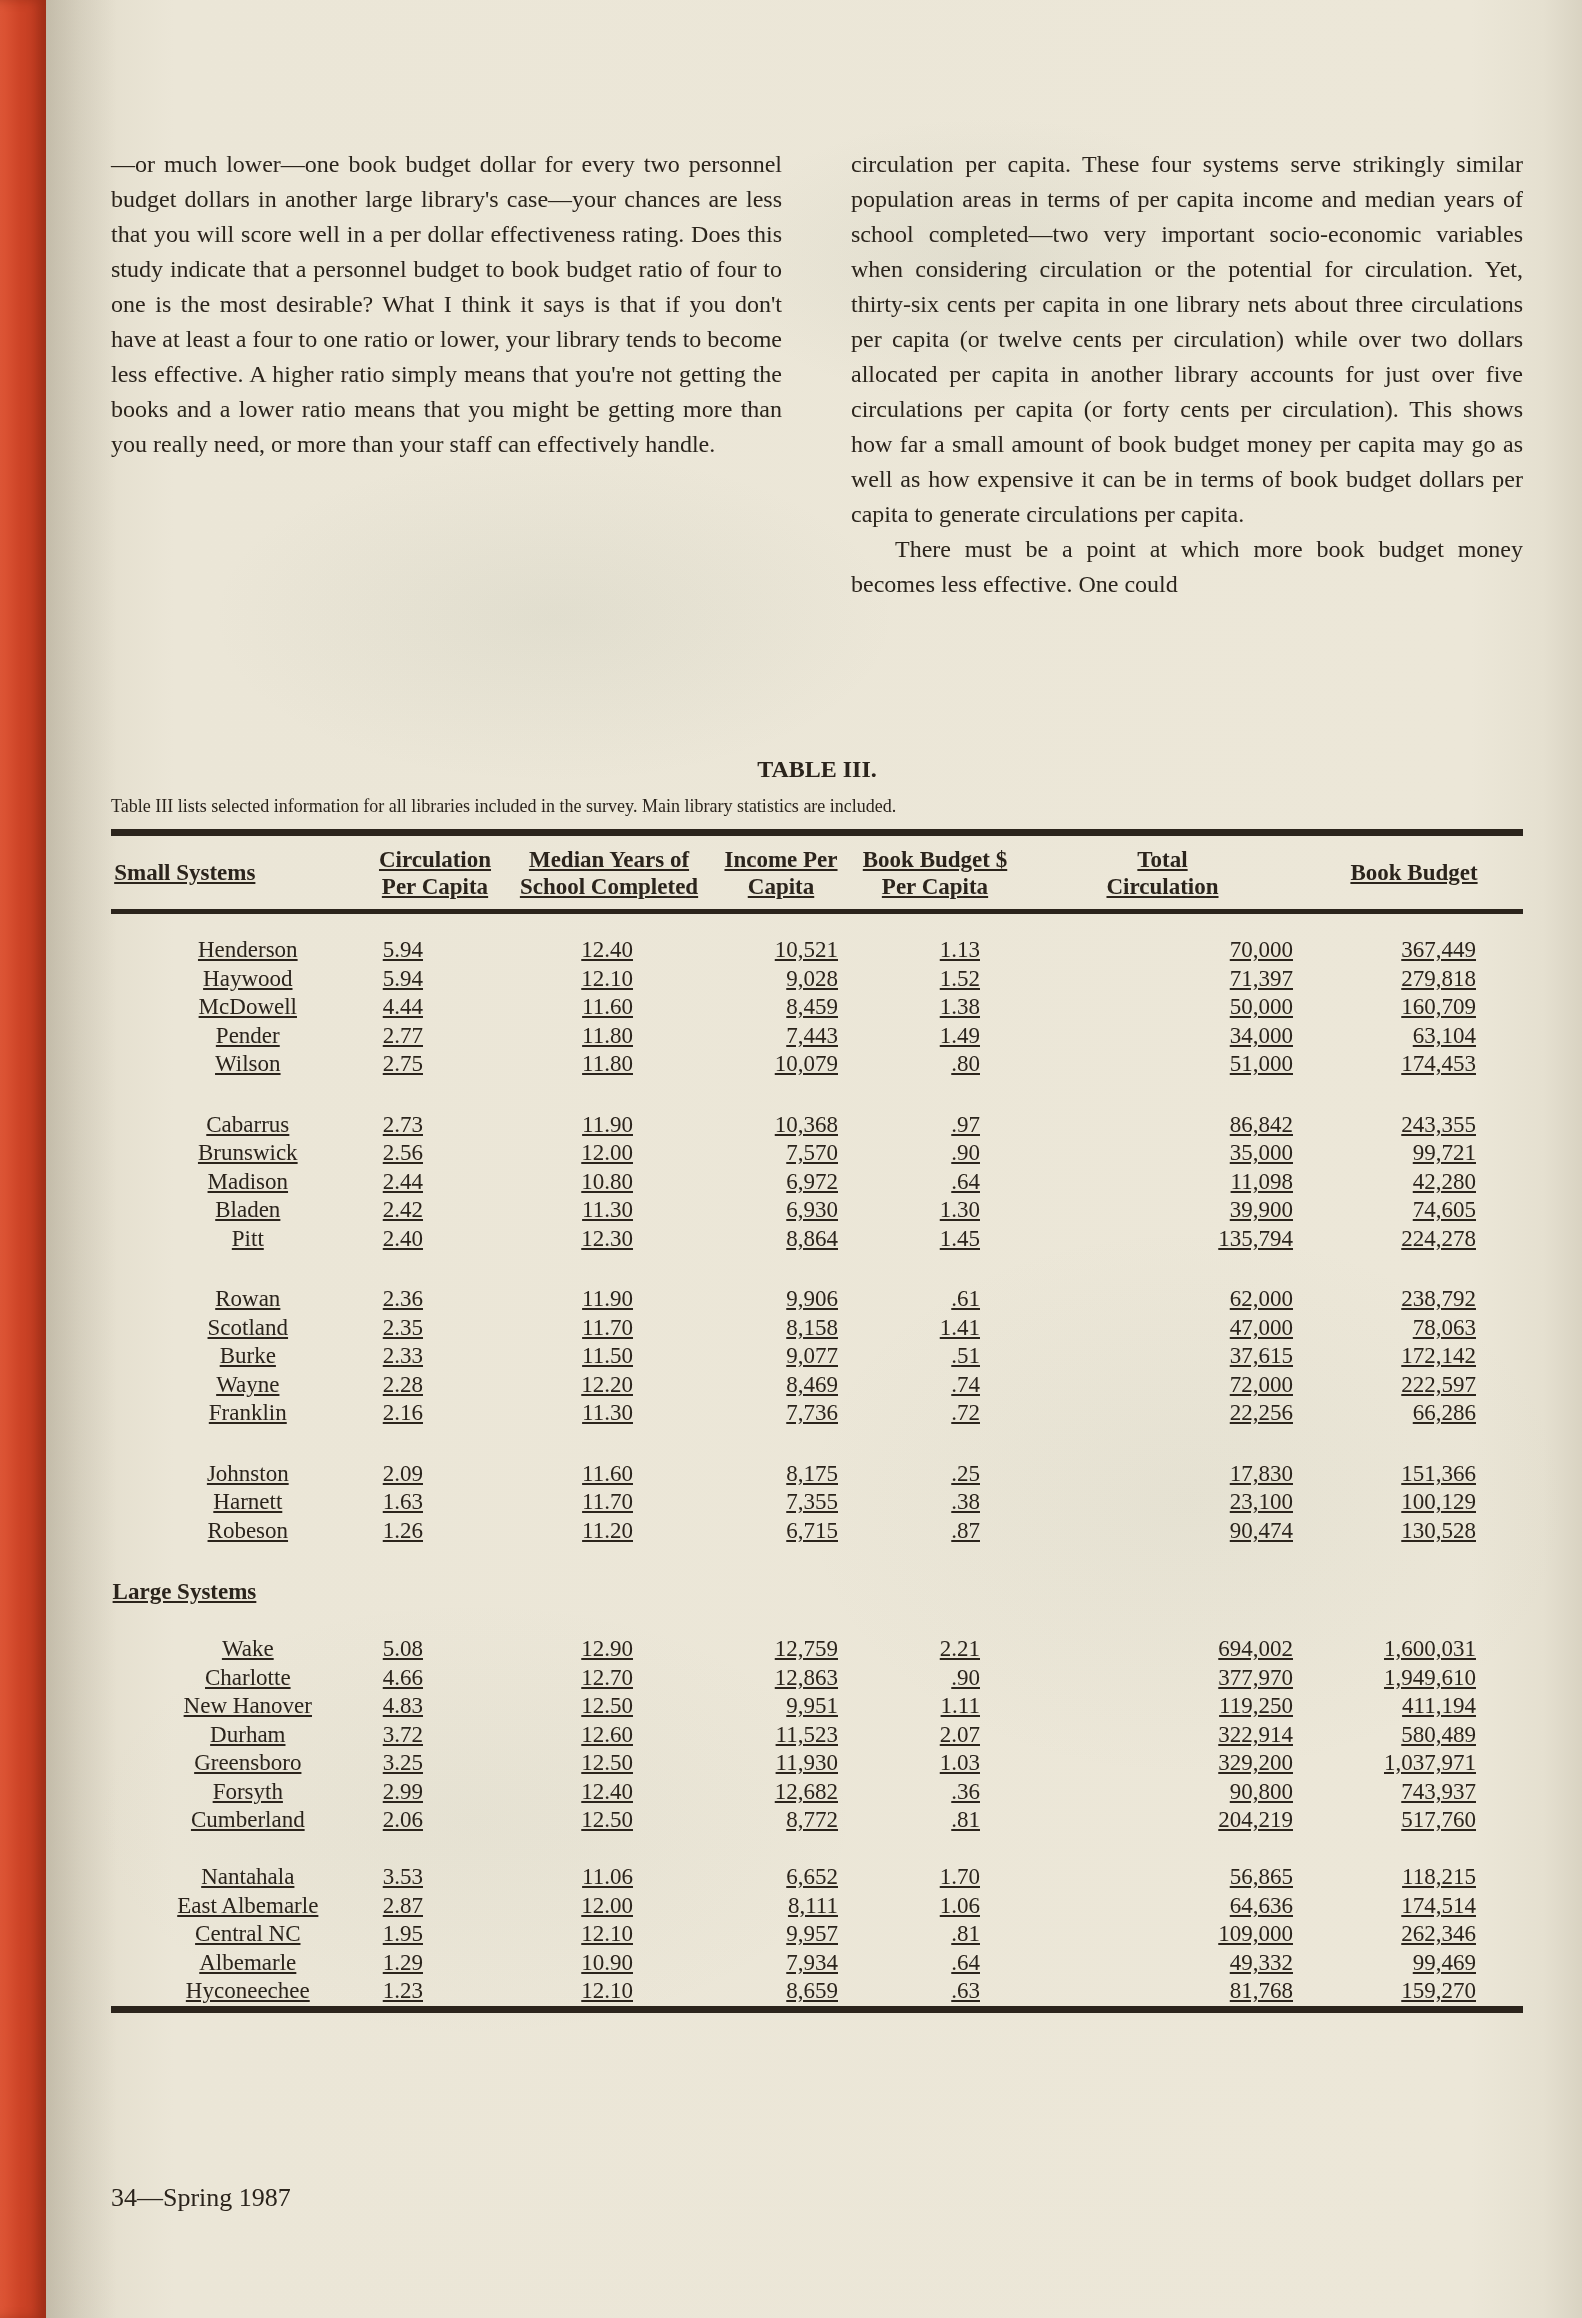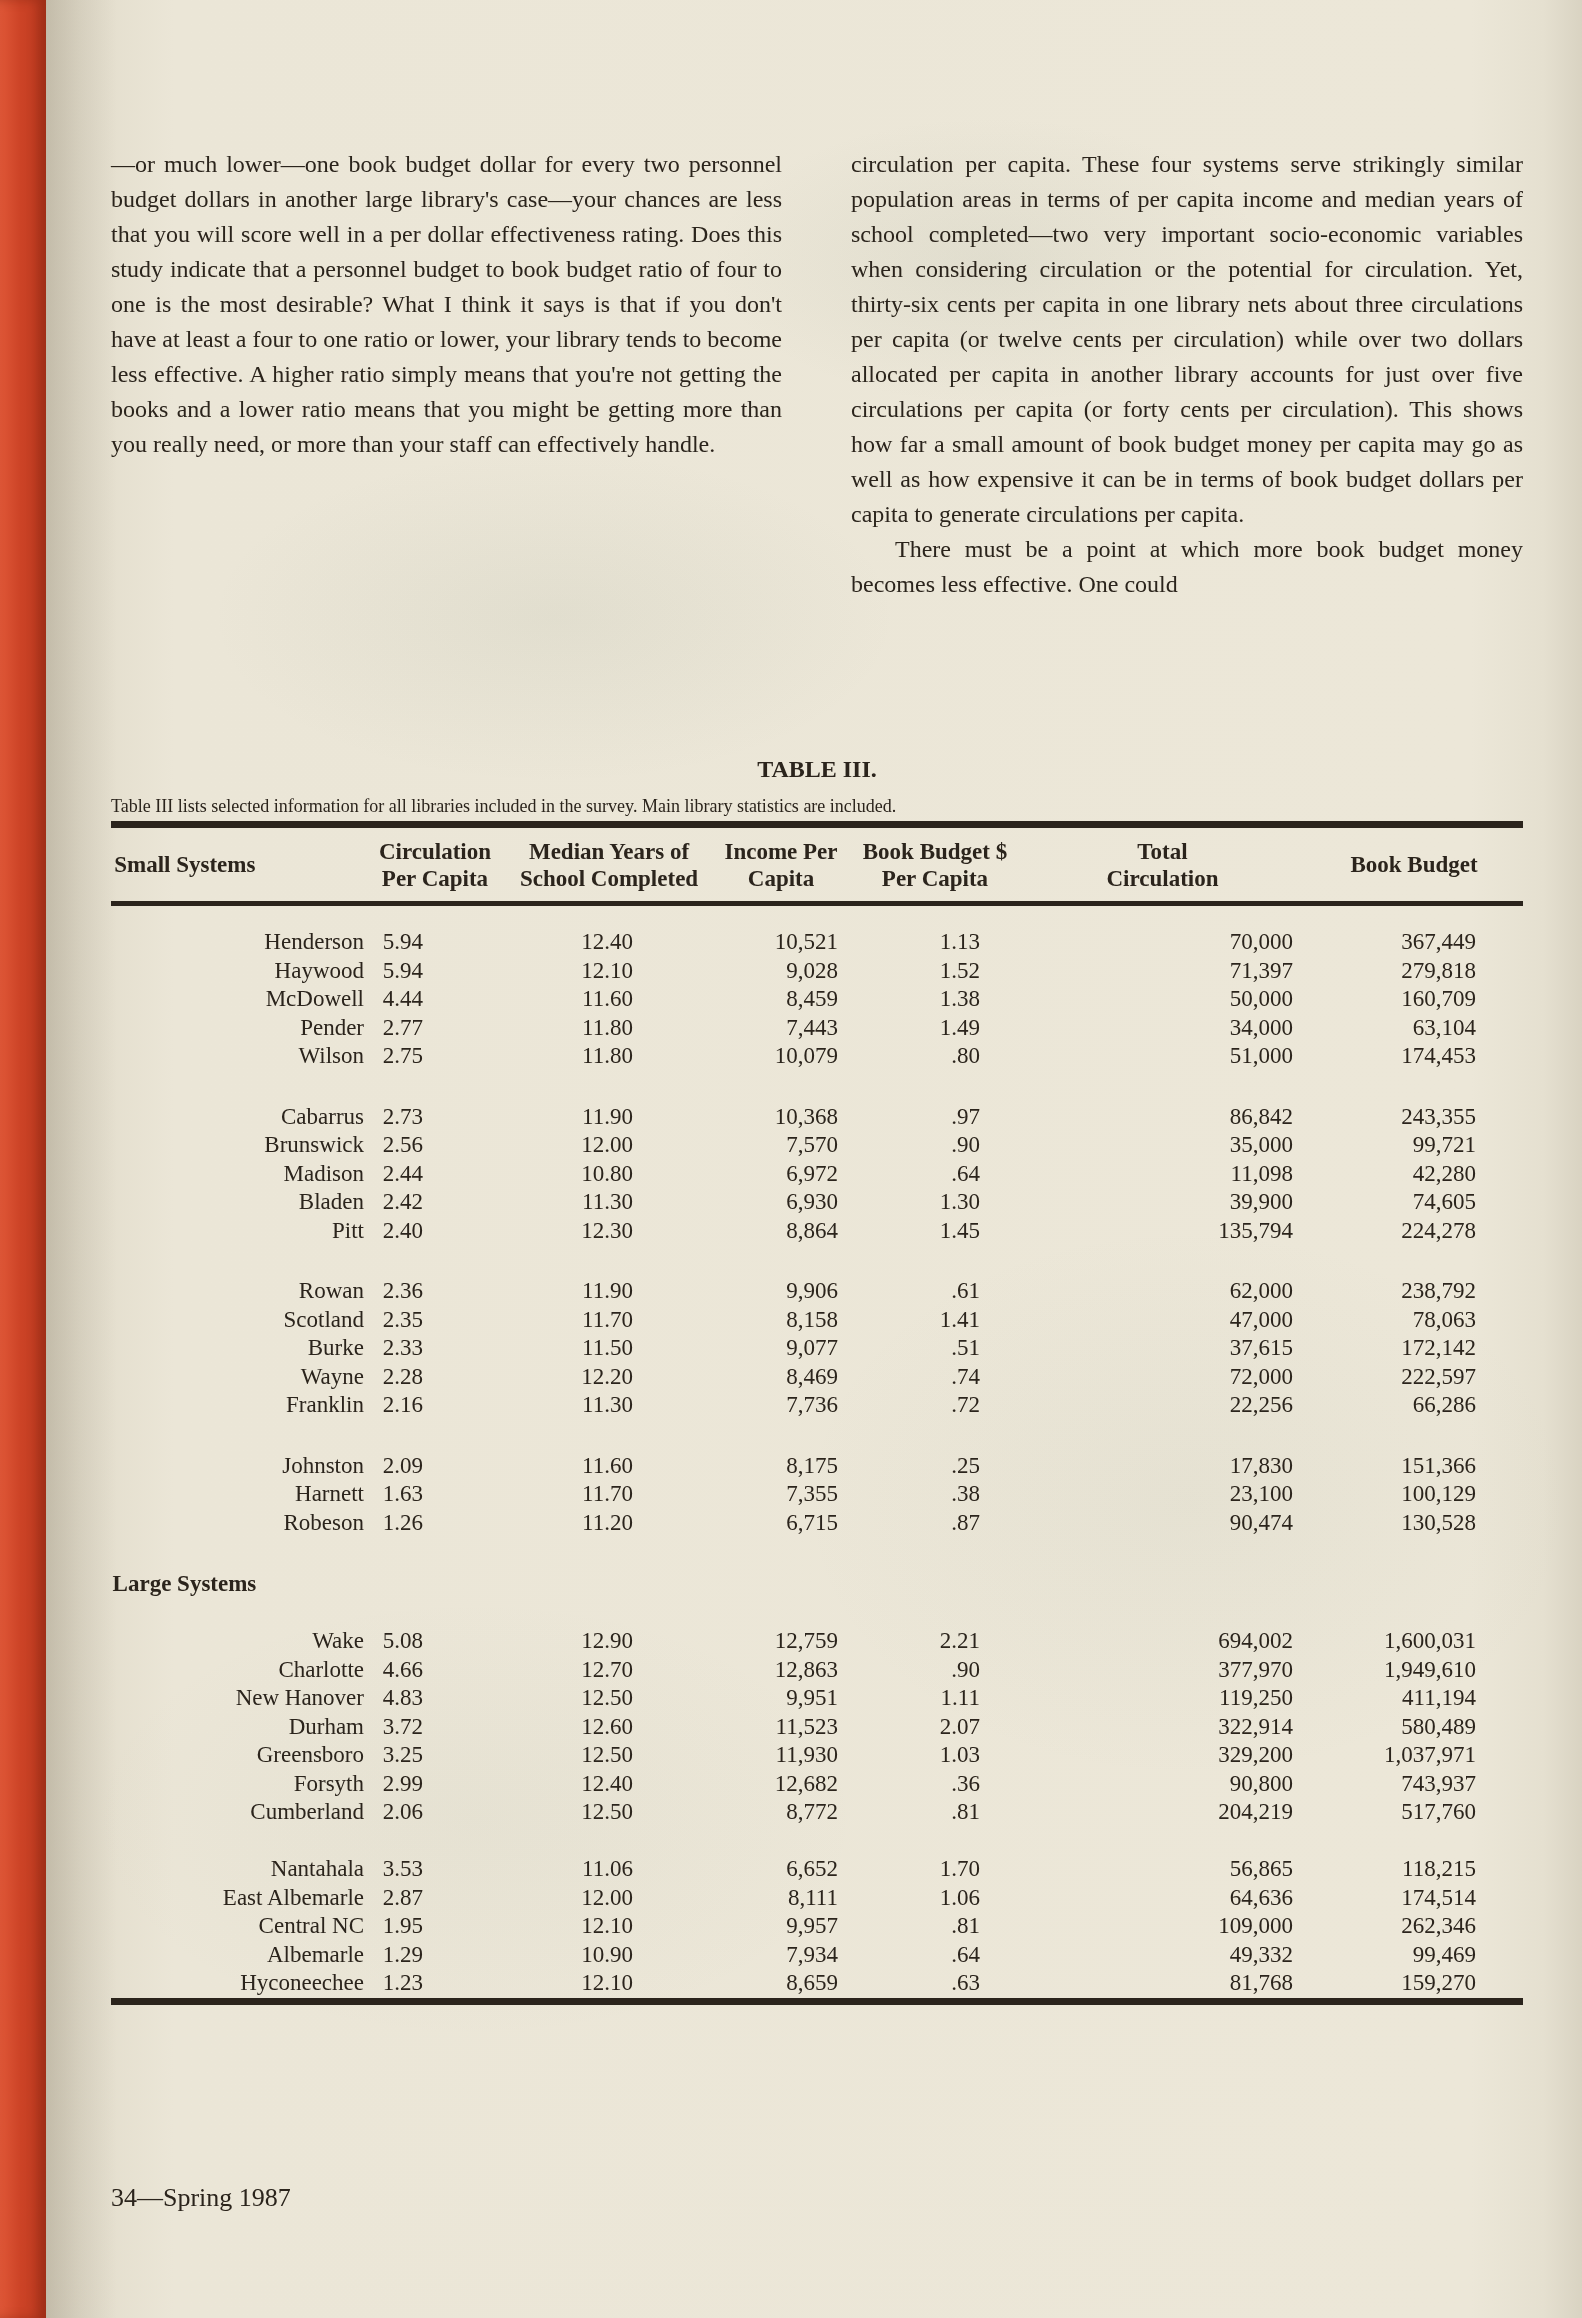--- a/index.html
+++ b/index.html
@@ -47,23 +47,24 @@
   .table-title {
     text-align: center; font-weight: bold;
     font-size: 24px; line-height: 28.5px; margin: 0;
   }
   .table-caption {
     margin-top: 9.5px;
     font-size: 18px; line-height: 27px;
     text-align: left;
   }
   .data-table {
-    margin-top: 1px;
+    margin-top: 9px;
     border-top: 7.1px solid #2b241c;
     border-bottom: 7.1px solid #2b241c;
+    text-decoration: underline;
   }
   .t-head-row, .t-row {
     display: grid;
     grid-template-columns: 253px 142px 206px 138px 170px 285px 218px;
   }
   .t-head-row {
     height: 73px;
     border-bottom: 5.5px solid #2b241c;
   }
   .th {
@@ -84,21 +85,21 @@
   .t-group.after-heading { padding-top: 28.5px; }
 
   .t-sec-heading {
     font-weight: bold; font-size: 23px; line-height: 28.5px;
     margin-top: 33px; padding-left: 1.6px;
   }
   .t-sec-heading.regional { margin-top: 40px; }
 
   .t-row { height: 28.5px; }
   .td { font-size: 23px; line-height: 28.5px; white-space: nowrap; }
-  .c0 { padding-left: 20.6px; text-align: right; }
+  .c0 { padding-left: 20.6px; text-align: center; }
   .c1 { text-align: right; padding-right: 83px; }
   .c2 { text-align: right; padding-right: 79px; }
   .c3 { text-align: right; padding-right: 12px; }
   .c4 { text-align: right; padding-right: 40px; }
   .c5 { text-align: right; padding-right: 12px; }
   .c6 { text-align: right; padding-right: 47px; }
 
   .footer {
     position: absolute; left: 111px; top: 2182px;
     font-size: 26px; line-height: 32px;

